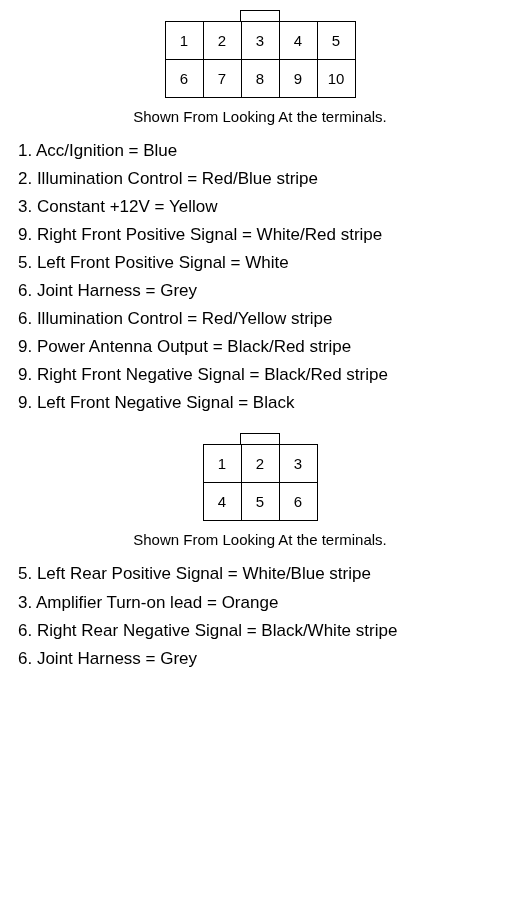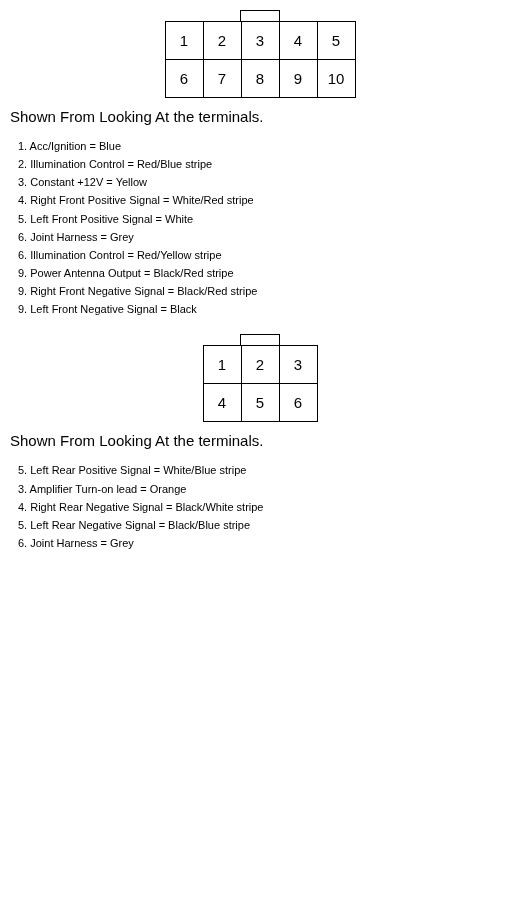--- a/index.html
+++ b/index.html
@@ -40,34 +40,34 @@
 
     table.connector td {
       border: 1.5px solid #000;
       width: 38px;
       height: 38px;
       text-align: center;
       font-size: 15px;
     }
 
     .caption {
-      text-align: left;
+      text-align: center;
       font-size: 15px;
       margin: 8px 0 10px 0;
       line-height: 1.4;
     }
 
     .pin-list {
       list-style: none;
       padding: 0 4px;
       margin-bottom: 16px;
     }
 
     .pin-list li {
-      font-size: 11px;
+      font-size: 17px;
       line-height: 1.65;
       padding-left: 4px;
     }
 
     .section {
       margin-bottom: 4px;
     }
   </style>
 </head>
 <body>
@@ -92,21 +92,21 @@
         <td>10</td>
       </tr>
     </tbody>
       </table>
   </div>
   <div class="caption">Shown From Looking At the terminals.</div>
   <ul class="pin-list">
     <li>1. Acc/Ignition = Blue</li>
     <li>2. Illumination Control = Red/Blue stripe</li>
     <li>3. Constant +12V = Yellow</li>
-    <li>4. Right Front Positive Signal = White/Red stripe</li>
+    <li>9. Right Front Positive Signal = White/Red stripe</li>
     <li>5. Left Front Positive Signal = White</li>
     <li>6. Joint Harness = Grey</li>
     <li>6. Illumination Control = Red/Yellow stripe</li>
     <li>9. Power Antenna Output = Black/Red stripe</li>
     <li>9. Right Front Negative Signal = Black/Red stripe</li>
     <li>9. Left Front Negative Signal = Black</li>
   </ul>
 </div>
 
 <div class="section">
@@ -124,17 +124,16 @@
         <td>5</td>
         <td>6</td>
       </tr>
     </tbody>
       </table>
   </div>
   <div class="caption">Shown From Looking At the terminals.</div>
   <ul class="pin-list">
     <li>5. Left Rear Positive Signal = White/Blue stripe</li>
     <li>3. Amplifier Turn-on lead = Orange</li>
-    <li>4. Right Rear Negative Signal = Black/White stripe</li>
-    <li>5. Left Rear Negative Signal = Black/Blue stripe</li>
+    <li>6. Right Rear Negative Signal = Black/White stripe</li>
     <li>6. Joint Harness = Grey</li>
   </ul>
 </div>
 
 </body></html>

